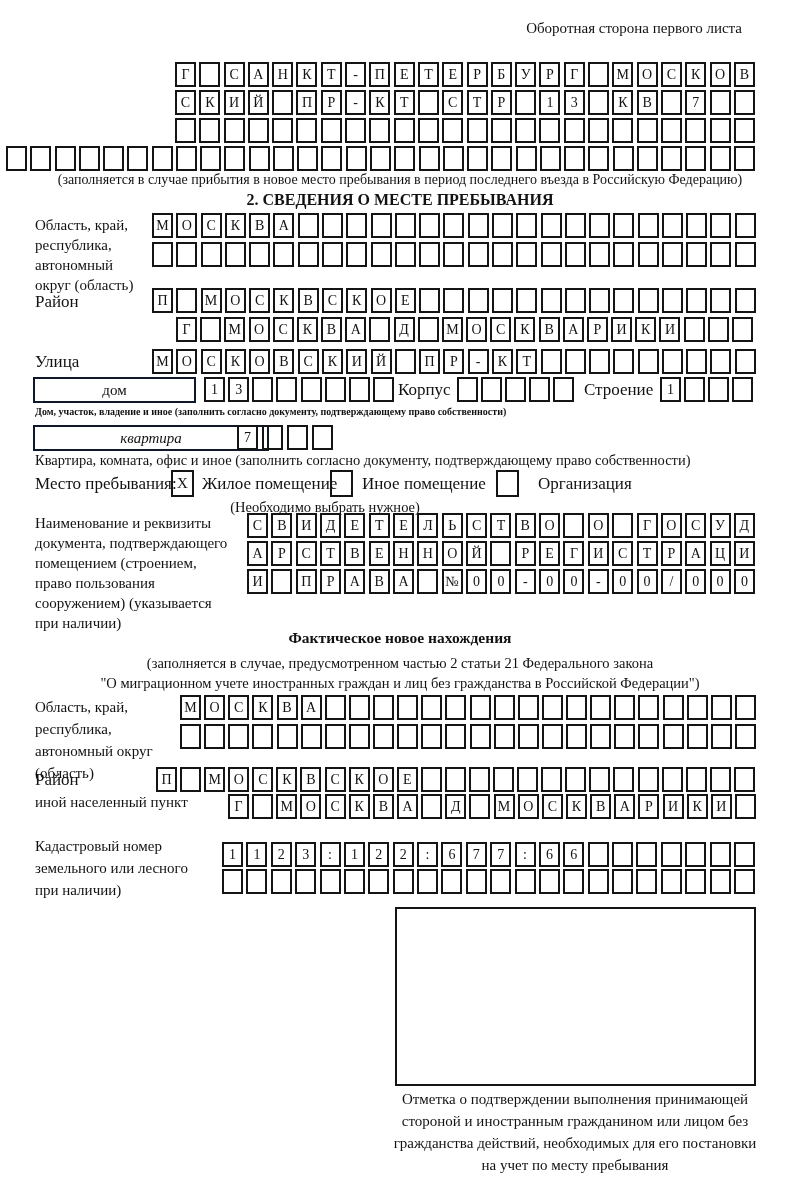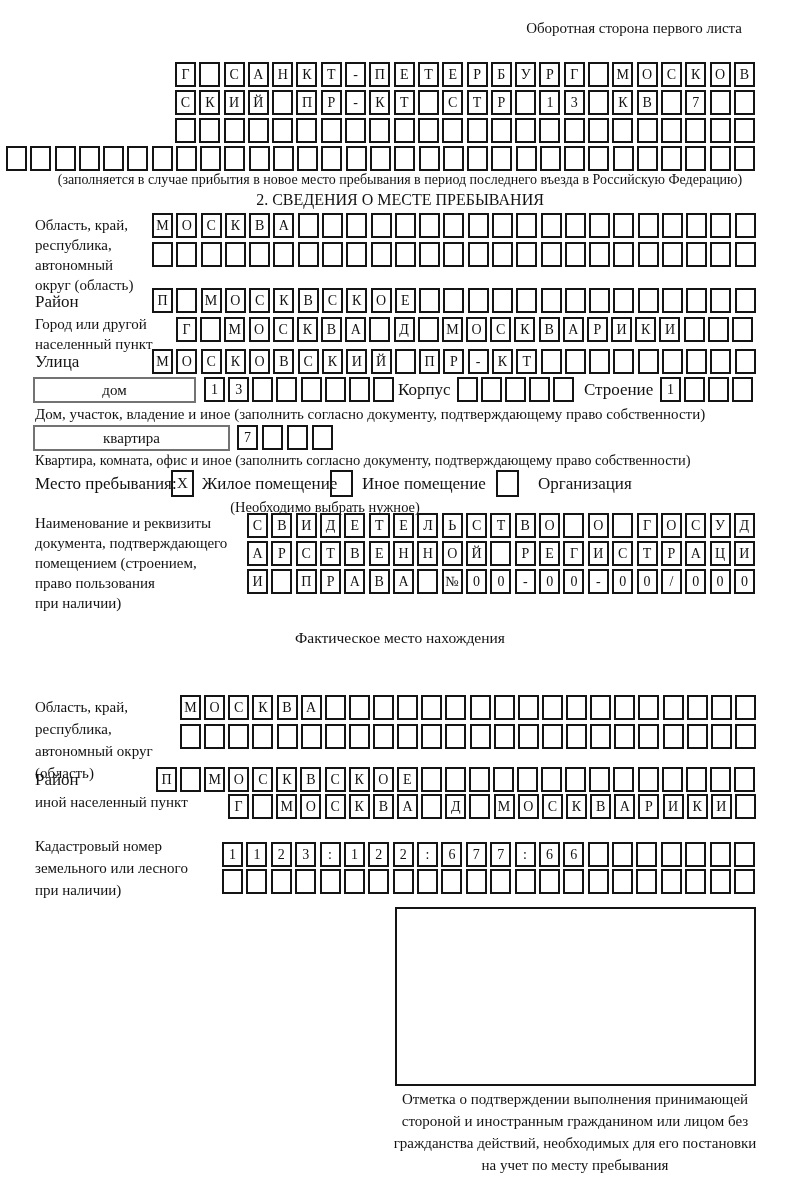--- a/index.html
+++ b/index.html
@@ -4,26 +4,26 @@
 <style>
   html,body{margin:0;padding:0;background:#fff;}
   .page{position:relative;width:800px;height:1180px;background:#ffffff;
         font-family:"Liberation Serif","DejaVu Serif",serif;color:#121212;overflow:hidden;}
   .lbl{position:absolute;font-size:15px;line-height:20px;}
   .lh25 div{line-height:25px;}
   .lh22 div{line-height:22px;}
   .note{position:absolute;font-size:14px;}
   .center{text-align:center;}
   .right{text-align:right;}
-  .sect-title{position:absolute;left:0;width:800px;text-align:center;font-weight:normal;font-size:16px;}
+  .sect-title{position:absolute;left:0;width:800px;text-align:center;font-weight:bold;font-size:16px;}
   .row{position:absolute;display:flex;justify-content:space-between;height:25px;}
   .cell{flex:0 0 21px;height:25px;border:2px solid #141414;box-sizing:border-box;
         display:flex;align-items:center;justify-content:center;font-size:14px;line-height:1;}
   .chk .cell{flex:0 0 23px;height:27px;font-size:15px;}
-  .widebox{position:absolute;height:26px;border:2px solid #737373;box-sizing:border-box;
+  .widebox{position:absolute;height:26px;border:2px solid #0f172a;box-sizing:border-box;
         display:flex;align-items:center;justify-content:center;font-size:15px;}
   .inline-lbl{position:absolute;font-size:17px;}
   .stamp{position:absolute;border:2px solid #141414;background:#fff;}
 </style>
 </head>
 <body>
 
 <div class="page">
 
   <div class="note right" style="left:442px;top:20px;width:300px;font-size:15px;">Оборотная сторона первого листа</div>
@@ -226,24 +226,20 @@
       <span class="cell"></span>
       <span class="cell"></span>
       <span class="cell"></span>
       <span class="cell"></span>
       <span class="cell"></span>
       <span class="cell"></span>
       <span class="cell"></span>
       <span class="cell"></span>
     </div>
 
-  <div class="lbl" style="left:35px;top:314px;width:145px;">
-      <div>Город или другой</div>
-      <div>населенный пункт</div>
-    </div>
   <div class="row" style="left:176px;top:317px;width:577px;">
       <span class="cell">Г</span>
       <span class="cell"></span>
       <span class="cell">М</span>
       <span class="cell">О</span>
       <span class="cell">С</span>
       <span class="cell">К</span>
       <span class="cell">В</span>
       <span class="cell">А</span>
       <span class="cell"></span>
@@ -312,23 +308,23 @@
       <span class="cell"></span>
       <span class="cell"></span>
     </div>
   <div class="inline-lbl" style="left:584px;top:380px;">Строение</div>
   <div class="row" style="left:660px;top:377px;width:93px;">
       <span class="cell">1</span>
       <span class="cell"></span>
       <span class="cell"></span>
       <span class="cell"></span>
     </div>
-  <div class="note" style="left:35px;top:406px;width:740px;font-size:15px;">Дом, участок, владение и иное (заполнить согласно документу, подтверждающему право собственности)</div>
-
-  <div class="widebox" style="left:33px;top:425px;width:197px;">квартира</div>
+  <div class="note" style="left:35px;top:406px;width:740px;font-size:10px;font-weight:bold;">Дом, участок, владение и иное (заполнить согласно документу, подтверждающему право собственности)</div>
+
+  <div class="widebox" style="left:33px;top:425px;width:236px;font-style:italic;">квартира</div>
   <div class="row" style="left:237px;top:425px;width:96px;">
       <span class="cell">7</span>
       <span class="cell"></span>
       <span class="cell"></span>
       <span class="cell"></span>
     </div>
   <div class="note" style="left:35px;top:452px;width:740px;font-size:14.5px;">Квартира, комната, офис и иное (заполнить согласно документу, подтверждающему право собственности)</div>
 
   <div class="inline-lbl" style="left:35px;top:474px;">Место пребывания:</div>
   <div class="row chk" style="left:171px;top:470px;width:23px;">
@@ -343,20 +339,21 @@
       <span class="cell"></span>
     </div>
   <div class="inline-lbl" style="left:538px;top:474px;">Организация</div>
   <div class="note center" style="left:230px;top:499px;width:190px;font-size:14.5px;">(Необходимо выбрать нужное)</div>
 
   <div class="lbl" style="left:35px;top:513px;width:210px;">
       <div>Наименование и реквизиты</div>
       <div>документа, подтверждающего</div>
       <div>помещением (строением,</div>
       <div>право пользования</div>
+      <div>сооружением) (указывается</div>
       <div>при наличии)</div>
     </div>
   <div class="row" style="left:247px;top:513px;width:508px;">
       <span class="cell">С</span>
       <span class="cell">В</span>
       <span class="cell">И</span>
       <span class="cell">Д</span>
       <span class="cell">Е</span>
       <span class="cell">Т</span>
       <span class="cell">Е</span>
@@ -415,21 +412,25 @@
       <span class="cell">0</span>
       <span class="cell">-</span>
       <span class="cell">0</span>
       <span class="cell">0</span>
       <span class="cell">/</span>
       <span class="cell">0</span>
       <span class="cell">0</span>
       <span class="cell">0</span>
     </div>
 
-  <div class="sect-title" style="top:629px;font-size:15.5px;">Фактическое место нахождения</div>
+  <div class="sect-title" style="top:629px;font-size:15.5px;">Фактическое новое нахождения</div>
+  <div class="note center" style="left:0;top:653px;width:800px;font-size:14.5px;line-height:20px;">
+      <div>(заполняется в случае, предусмотренном частью 2 статьи 21 Федерального закона</div>
+      <div>"О миграционном учете иностранных граждан и лиц без гражданства в Российской Федерации")</div>
+    </div>
 
   <div class="lbl lh22" style="left:35px;top:696px;width:180px;">
       <div>Область, край,</div>
       <div>республика,</div>
       <div>автономный округ</div>
       <div>(область)</div>
     </div>
   <div class="row" style="left:180px;top:695px;width:576px;">
       <span class="cell">М</span>
       <span class="cell">О</span>

